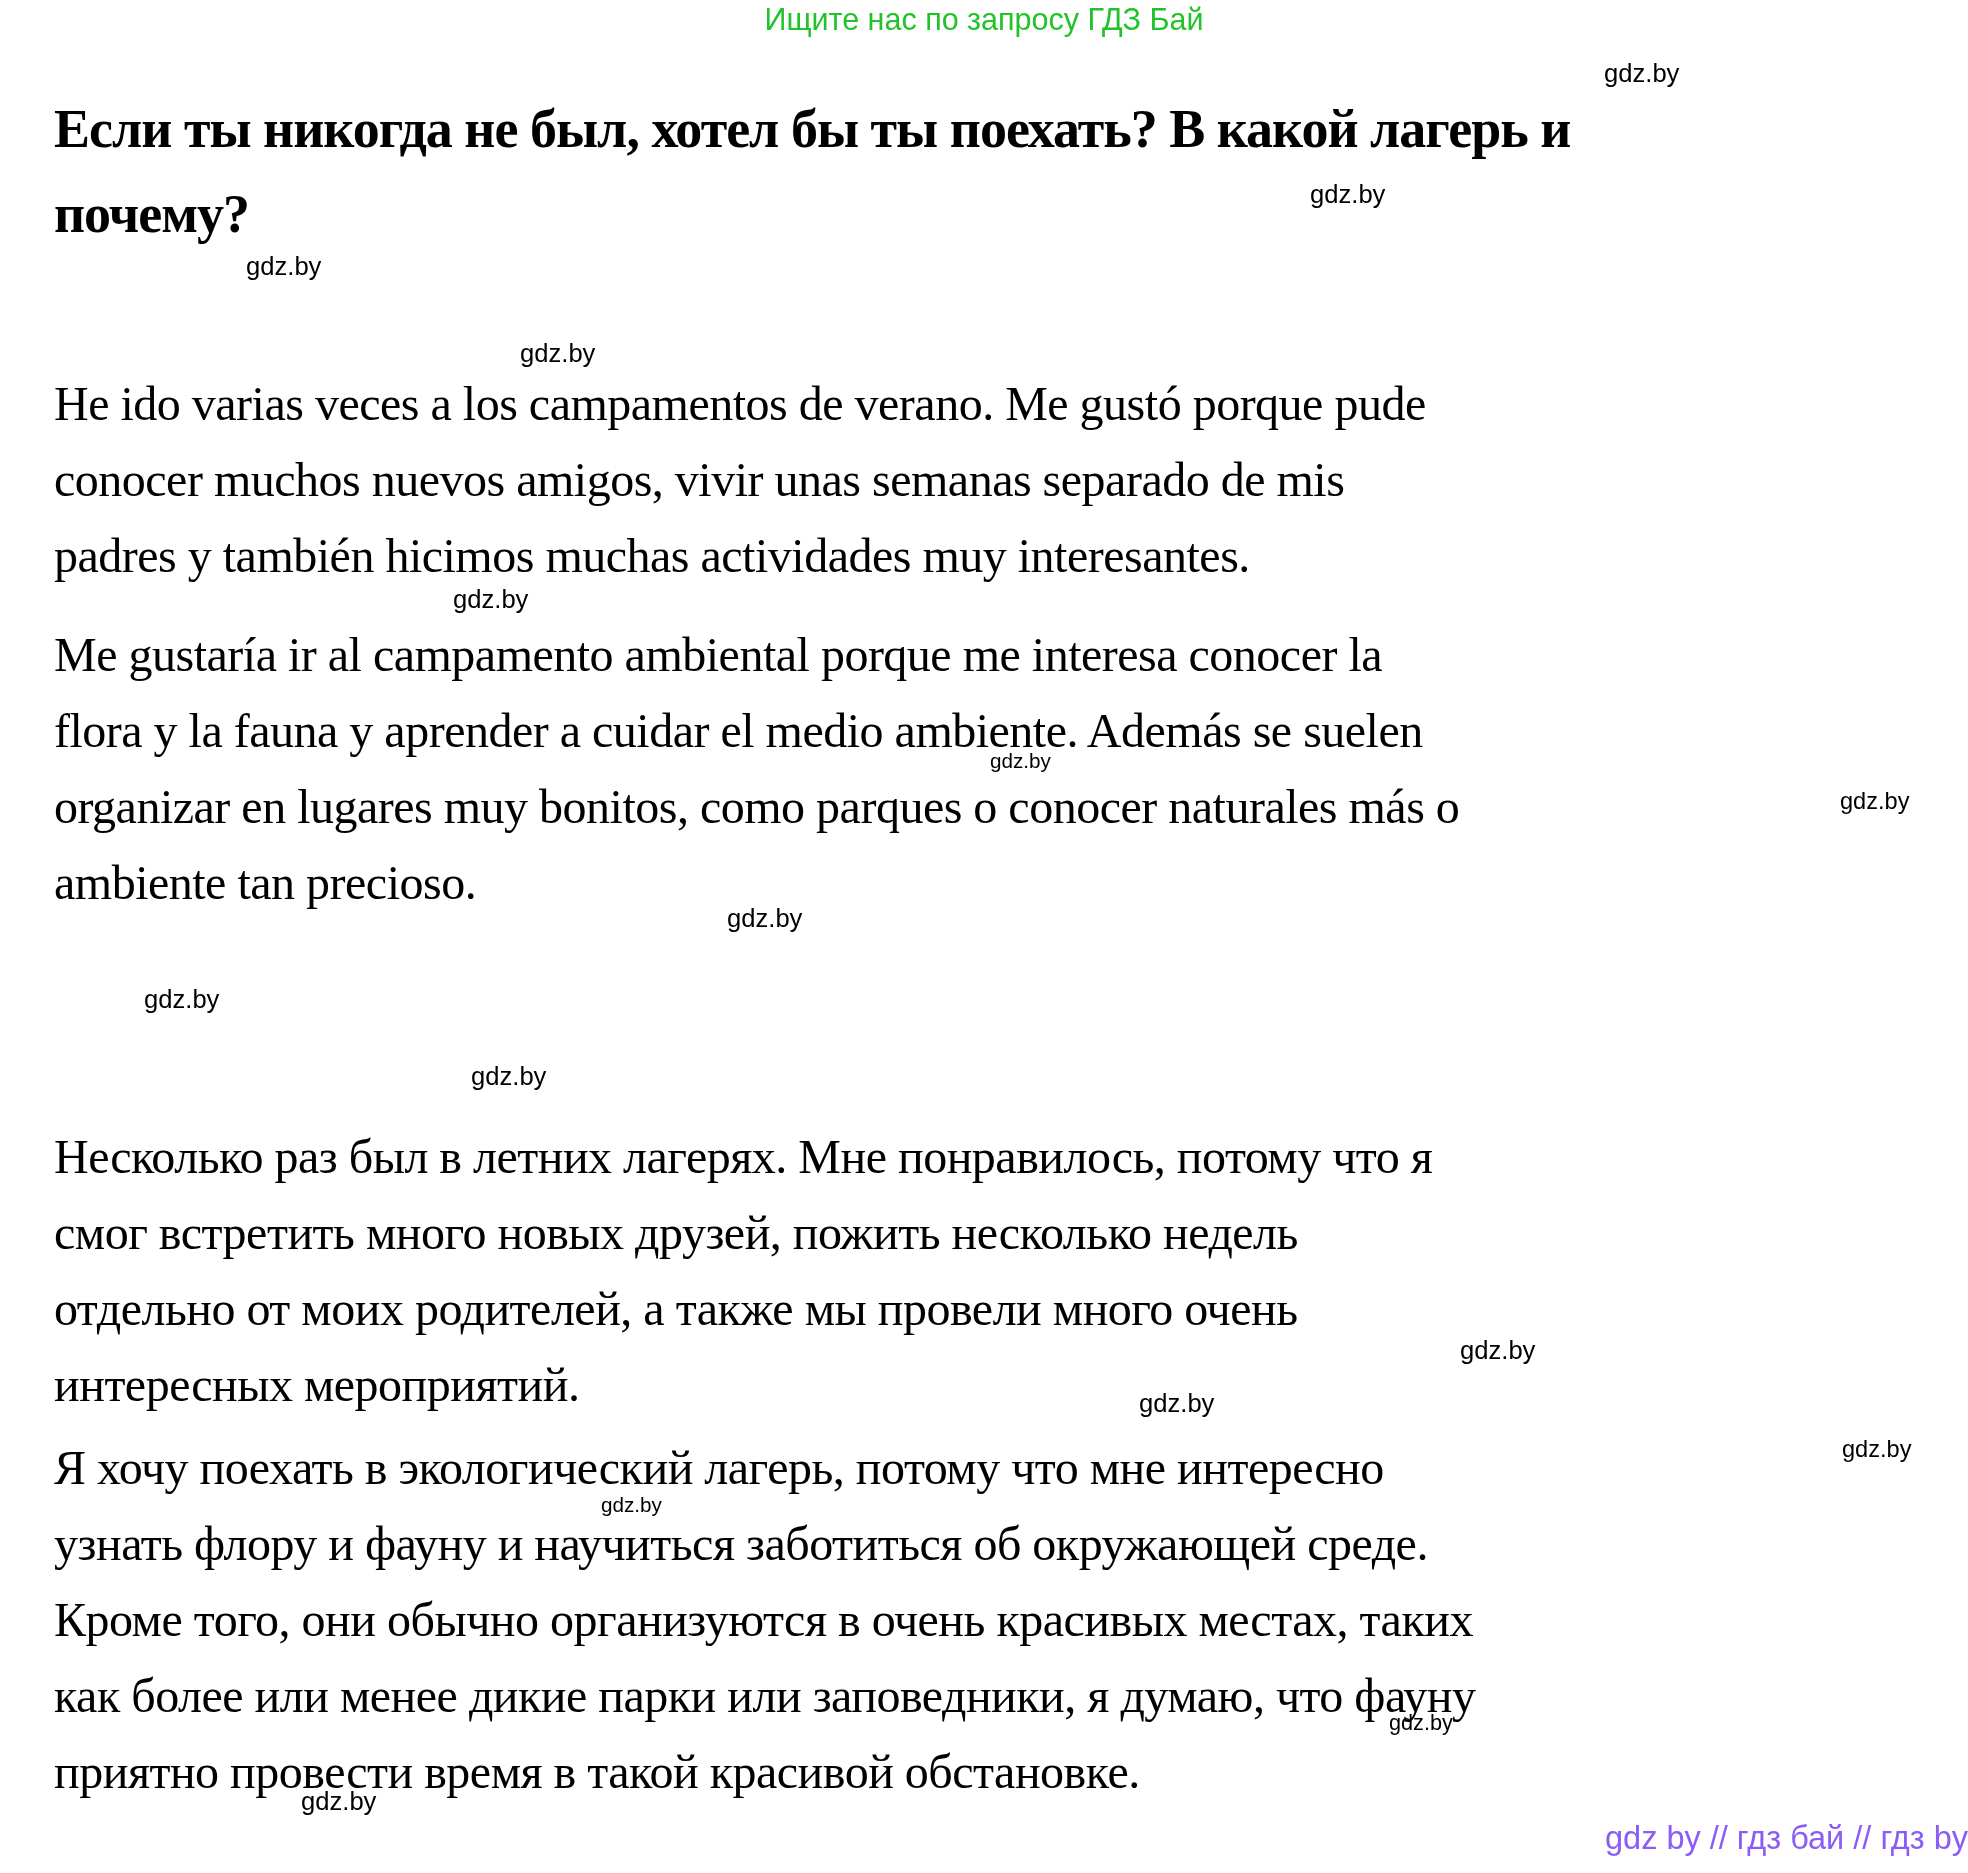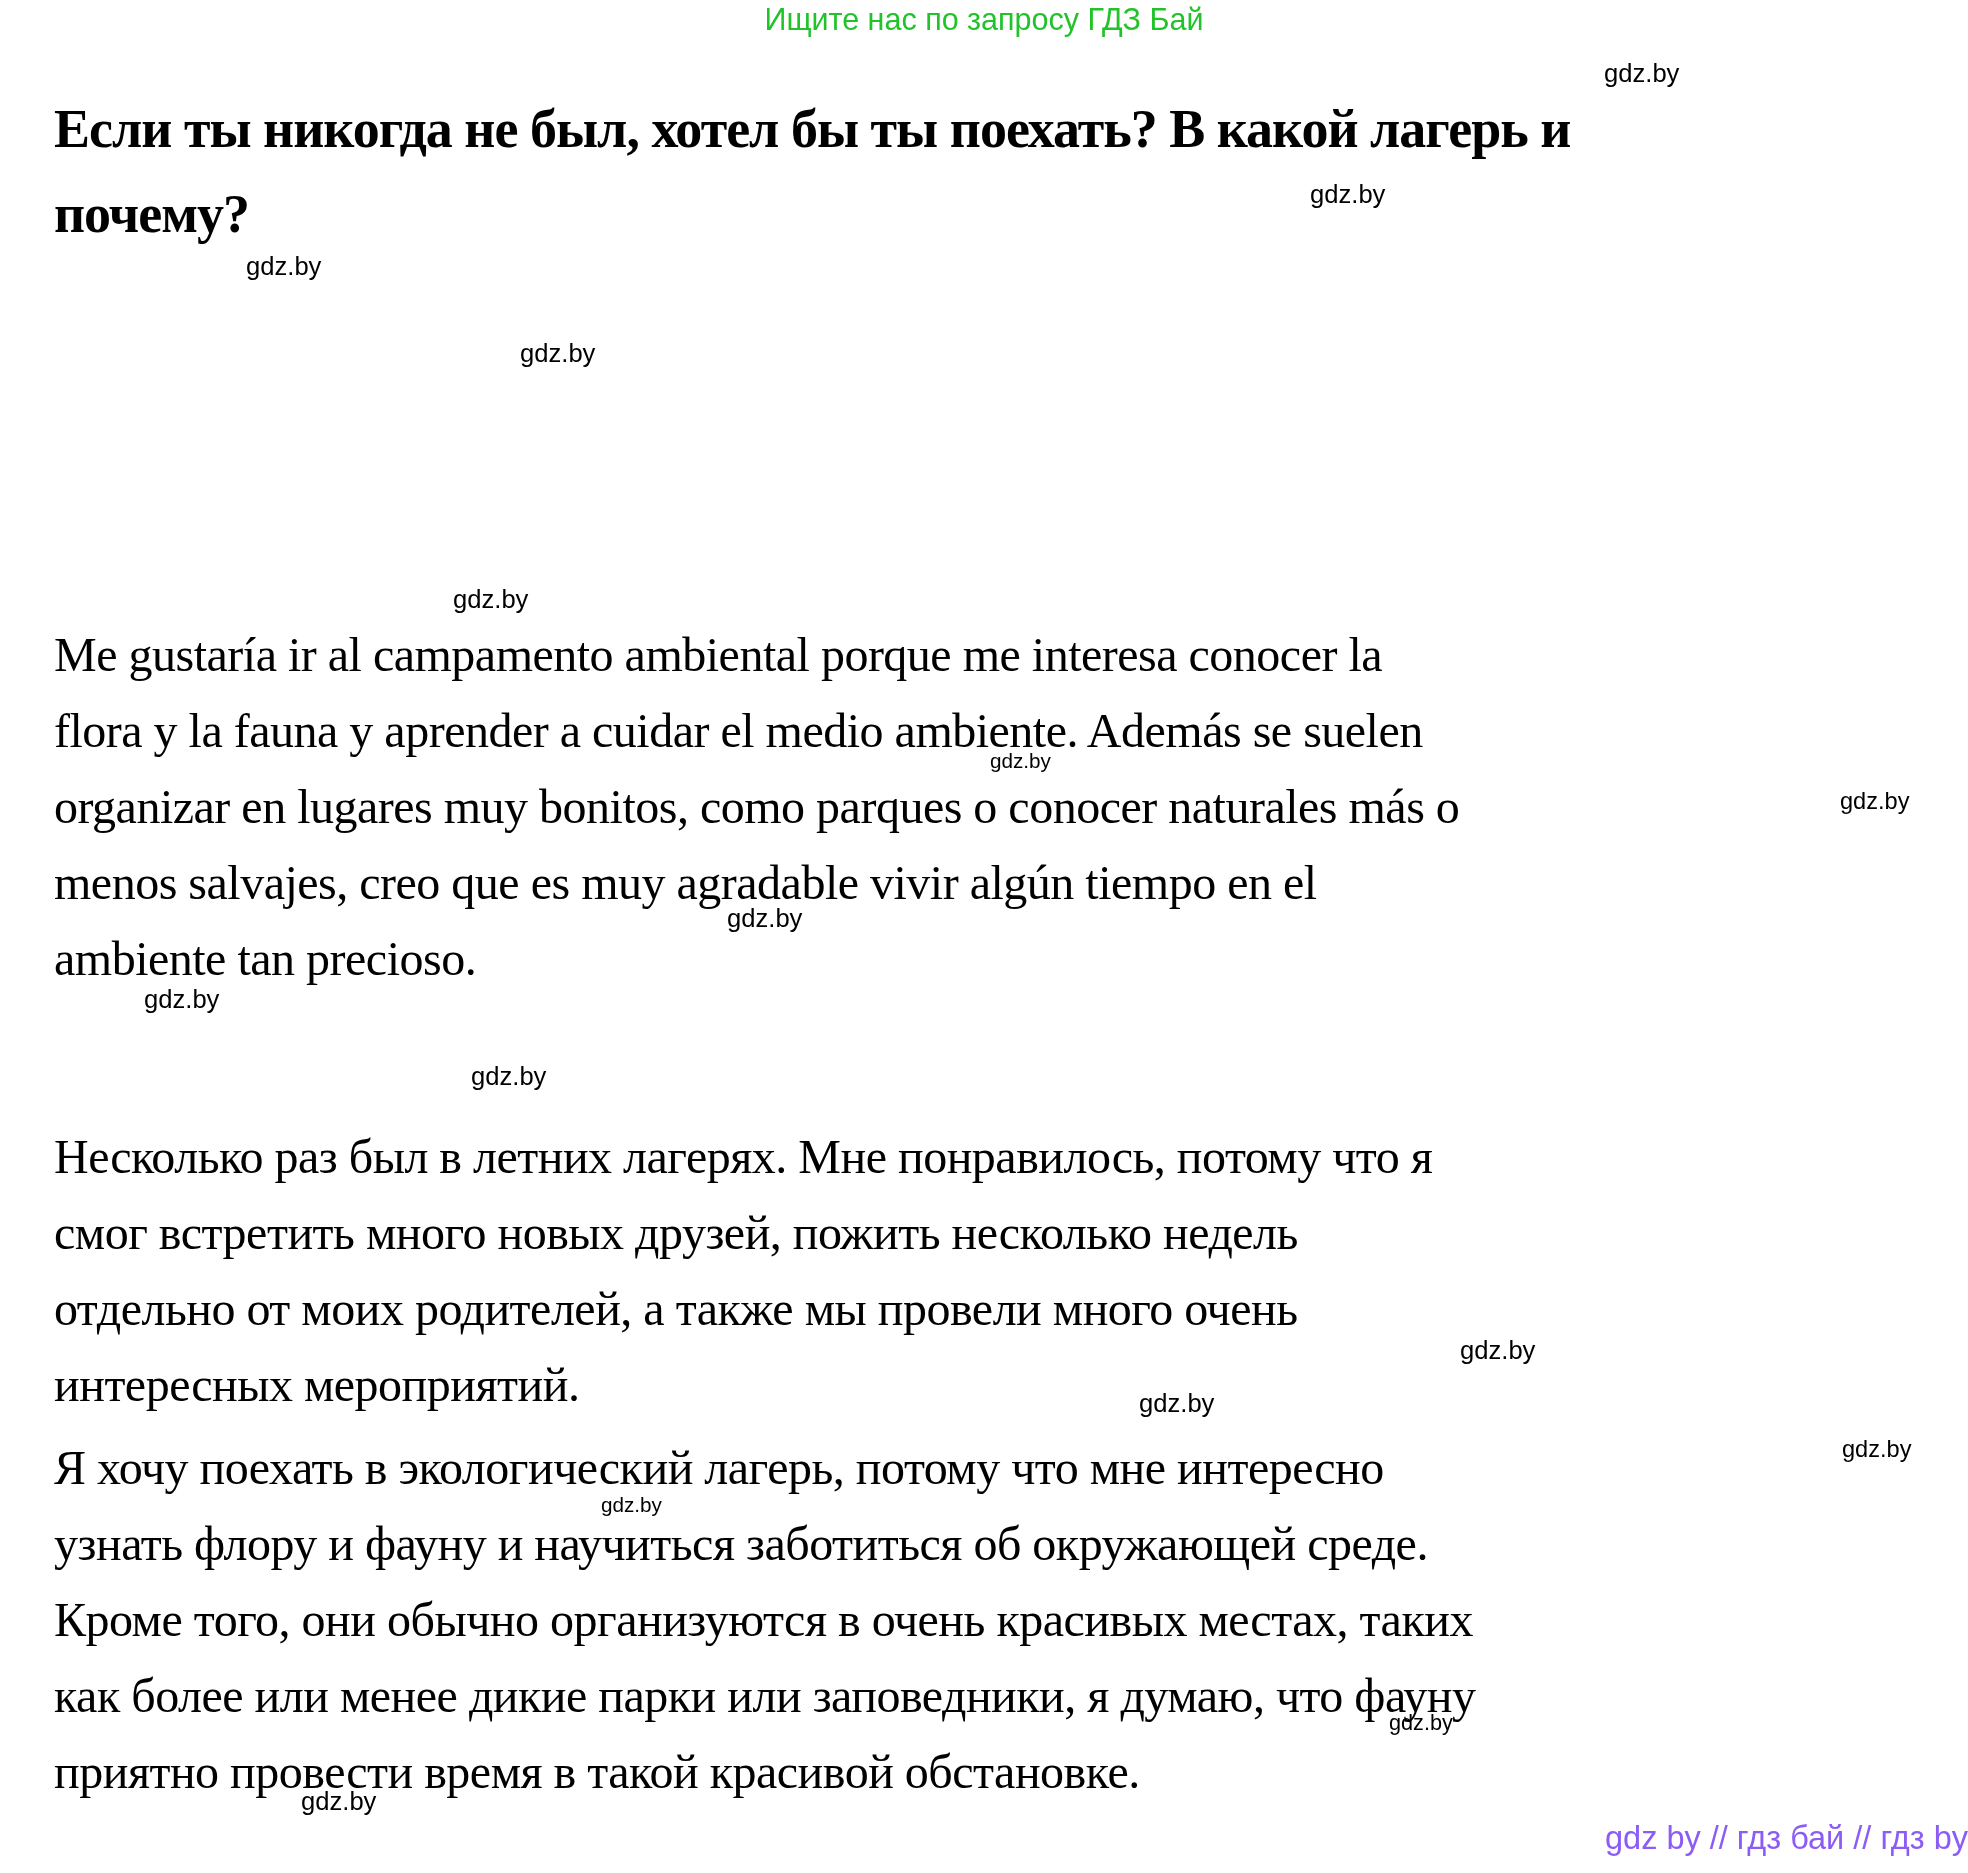--- a/index.html
+++ b/index.html
@@ -63,26 +63,30 @@
 
 <div id="page">
 
   <div class="promo">Ищите нас по запросу ГДЗ Бай</div>
 
   <div class="question">
     <div class="line">Если ты никогда не был, хотел бы ты поехать? В какой лагерь и</div>
     <div class="line">почему?</div>
   </div>
 
+  <div class="para" id="es-para-1">
+    <div class="line">He ido varias veces a los campamentos de verano. Me gustó porque pude</div>
+    <div class="line">conocer muchos nuevos amigos, vivir unas semanas separado de mis</div>
+    <div class="line">padres y también hicimos muchas actividades muy interesantes.</div>
+  </div>
 
   <div class="para" id="es-para-2">
     <div class="line">Me gustaría ir al campamento ambiental porque me interesa conocer la</div>
     <div class="line">flora y la fauna y aprender a cuidar el medio ambiente. Además se suelen</div>
     <div class="line">organizar en lugares muy bonitos, como parques o conocer naturales más o</div>
-    <div class="line">menos salvajes, creo que es muy agradable vivir algún tiempo en el</div>
     <div class="line">ambiente tan precioso.</div>
   </div>
 
   <div class="para" id="ru-para-1">
     <div class="line">Несколько раз был в летних лагерях. Мне понравилось, потому что я</div>
     <div class="line">смог встретить много новых друзей, пожить несколько недель</div>
     <div class="line">отдельно от моих родителей, а также мы провели много очень</div>
     <div class="line">интересных мероприятий.</div>
   </div>
 

